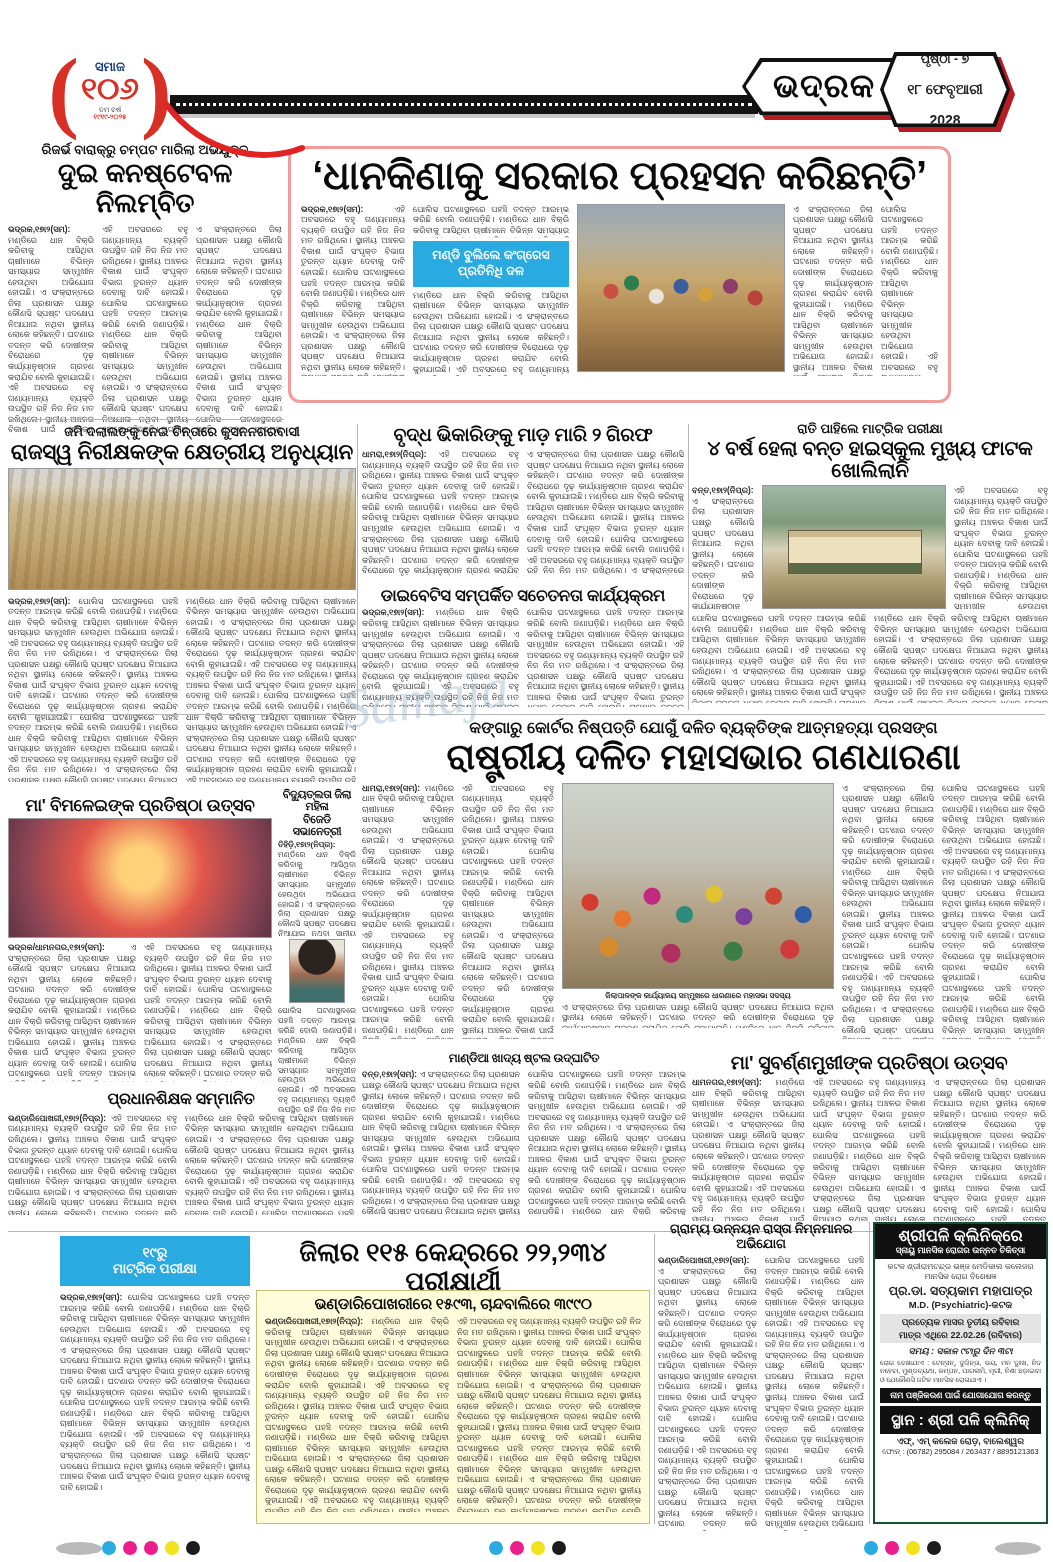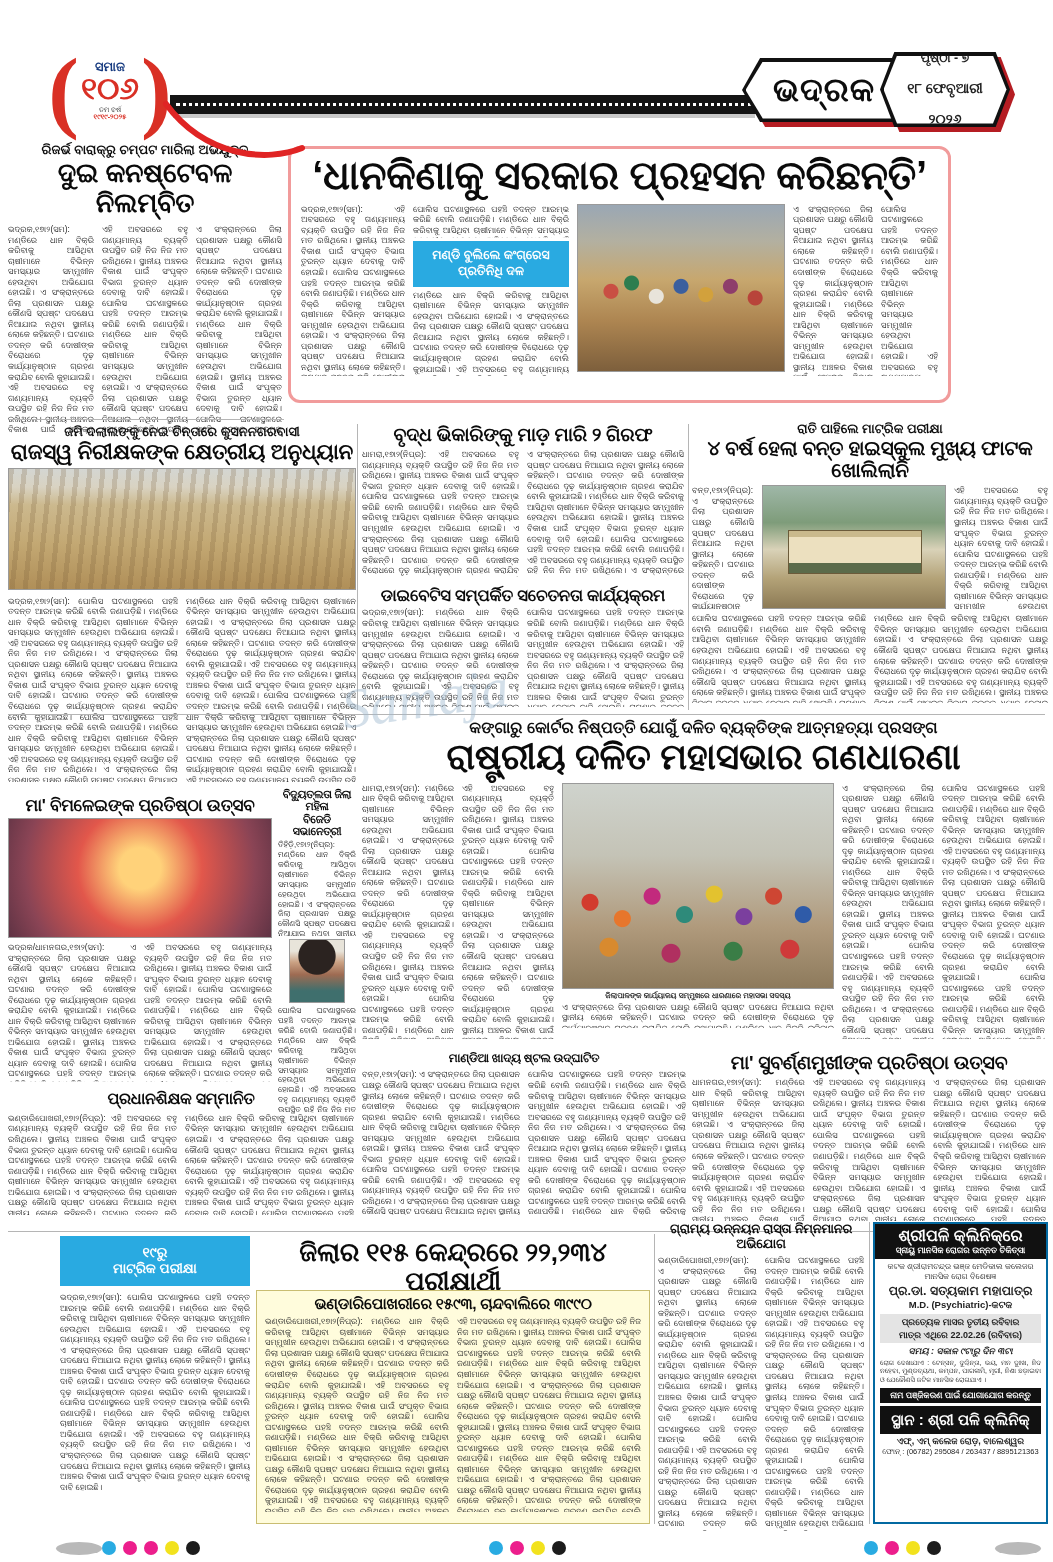--- a/index.html
+++ b/index.html
@@ -11,36 +11,36 @@
   .brk{font-size:92px;line-height:88px;color:#d93025;font-weight:bold;font-family:"Liberation Serif",serif;}
   .logo-stack{display:flex;flex-direction:column;align-items:center;line-height:1.05;}
   .logo-brand{font-size:13px;font-weight:bold;color:#15397f;}
   .logo-num{font-size:31px;font-weight:800;color:#d93025;}
   .logo-suffix{font-size:7px;color:#333;}
   .logo-years{font-size:7px;color:#d93025;font-weight:bold;}
   .topbar{left:170px;top:95px;width:588px;height:19px;background:#141414;box-shadow:0 7px 0 -3px #c9c9c9;}
   .topbar:after{content:"";position:absolute;left:6px;right:6px;top:8px;border-top:3px dotted #fff;}
   .shape-wrap{pointer-events:none;}
   .shape{position:absolute;inset:0;}
-  .banner-wrap{left:742px;top:58px;width:164px;height:64px;}
+  .banner-wrap{left:742px;top:58px;width:164px;height:57px;}
   .clip-banner{clip-path:polygon(11% 0,100% 0,100% 100%,11% 100%,0 50%);}
   .capsule-wrap{left:880px;top:52px;width:130px;height:75px;}
   .clip-capsule{clip-path:polygon(0 50%,11% 0,89% 0,100% 50%,89% 100%,11% 100%);}
   .lay-red{background:#b51d23;transform:translate(5px,5px);}
   .lay-black{background:#111;}
   .lay-white{background:#fff;inset:3.5px;display:flex;flex-direction:column;align-items:center;justify-content:center;}
   .edition-text{font-size:33px;font-weight:800;color:#0c0c0c;letter-spacing:1px;}
   .cap-l1{font-size:12.5px;font-weight:bold;}
   .cap-l2{font-size:14px;font-weight:bold;margin-top:14px;}
   
   .kicker{font-size:13px;font-weight:bold;text-align:center;color:#0d0d0d;line-height:1.2;}
   .hl{font-weight:800;text-align:center;color:#0a0a0a;line-height:1.12;letter-spacing:-.3px;}
   .cols{display:flex;gap:8px;overflow:hidden;}
   .col{flex:1;margin:0;font-size:8.3px;line-height:1.27;text-align:justify;color:#262626;overflow:hidden;word-break:break-word;}
-  .dl{font-weight:normal;}
+  .dl{font-weight:bold;}
   .vr{width:1px;background:#b5b5b5;}
   .hr{height:1px;background:#b5b5b5;}
   
   .pinkbox{border:3px solid #f19b9b;border-radius:12px;background:#fff;padding:4px 10px 8px;box-sizing:border-box;}
   .bluebox{background:#29aae1;color:#fff;font-weight:bold;text-align:center;display:flex;flex-direction:column;
            align-items:center;justify-content:center;line-height:1.25;}
   .yellowbox{background:#fffcdc;border:1.5px solid #c9bd72;box-sizing:border-box;padding:4px 8px;}
   
   .photo{position:relative;overflow:hidden;border:1px solid #9a9a9a;box-sizing:border-box;}
   .ph-mandi{background:
@@ -77,21 +77,21 @@
     linear-gradient(180deg,#d9c9a9,#8a6a52);}
   .ph-portrait{background:
     radial-gradient(circle at 50% 26%, #2b2320 0 34%, transparent 36%),
     linear-gradient(180deg,#e8e4da 0%,#e8e4da 18%,#caa183 36%,#9e6b52 56%,#3f6f6d 82%,#3f6f6d 100%);}
   .caption{font-size:7.5px;font-weight:bold;color:#1c1c1c;text-align:center;line-height:1.2;margin-top:2px;}
   
   .watermark{left:285px;top:598px;width:280px;height:200px;display:flex;align-items:center;justify-content:center;
      transform:rotate(-8deg);pointer-events:none;z-index:5;}
   .watermark span{font-family:"Liberation Serif",serif;font-style:italic;font-size:56px;color:#9fb9cf;opacity:.45;}
   
-  .ad{border:2px solid #0369a1;background:#fff;box-sizing:border-box;display:flex;flex-direction:column;}
+  .ad{border:2px solid #14532d;background:#fff;box-sizing:border-box;display:flex;flex-direction:column;}
   .ad-head{background:#111;color:#fff;text-align:center;padding:3px 2px;}
   .ad-title{font-size:16px;font-weight:800;line-height:1.1;}
   .ad-sub{font-size:8.5px;font-weight:bold;}
   .ad-body{padding:3px 5px;text-align:center;}
   .ad-intro{font-size:8px;line-height:1.3;}
   .ad-doc{font-size:12.5px;font-weight:800;margin-top:2px;}
   .ad-deg{font-size:9.5px;font-weight:bold;}
   .ad-sched{background:#e4e4e4;font-size:9px;font-weight:bold;margin:3px 0;padding:2px;line-height:1.35;}
   .ad-time{font-size:9px;font-weight:bold;font-style:italic;}
   .ad-dis{font-size:6.8px;text-align:justify;line-height:1.3;margin-top:2px;}
@@ -132,21 +132,21 @@
       <span class="edition-text">ଭଦ୍ରକ</span>
     </div>
   </div>
 
   <div class="abs capsule-wrap shape-wrap">
     <div class="shape clip-capsule lay-red"></div>
     <div class="shape clip-capsule lay-black"></div>
     <div class="shape clip-capsule lay-white">
       <span class="cap-l1">ପୃଷ୍ଠା - ୭</span>
       <span class="cap-l2">୧୮ ଫେବୃଆରୀ</span>
-      <span class="cap-l2">୨୦୨୬</span>
+      <span class="cap-l2">2028</span>
     </div>
   </div>
 
   <section class="abs" style="left:8px;top:142px;width:274px;">
     <div class="kicker">ରିଜର୍ଭ ବାରାକ୍‌ରୁ ଚମ୍ପଟ ମାରିଲା ଅଭିଯୁକ୍ତ</div>
     <div class="hl" style="font-size:27px">ଦୁଇ କନଷ୍ଟେବଳ ନିଲମ୍ବିତ</div>
     <div class="cols" style="height:210px;margin-top:6px">
       <p class="col"><span class="dl">ଭଦ୍ରକ,୧୭ା୨(ସମ):</span> <span>ମଣ୍ଡିରେ ଧାନ ବିକ୍ରି କରିବାକୁ ଆସିଥିବା ଚାଷୀମାନେ ବିଭିନ୍ନ ସମସ୍ୟାର ସମ୍ମୁଖୀନ ହେଉଥିବା ଅଭିଯୋଗ ହୋଇଛି। ଏ ସଂକ୍ରାନ୍ତରେ ଜିଲା ପ୍ରଶାସନ ପକ୍ଷରୁ କୌଣସି ସ୍ପଷ୍ଟ ପଦକ୍ଷେପ ନିଆଯାଇ ନଥିବା ସ୍ଥାନୀୟ ଲୋକେ କହିଛନ୍ତି। ଘଟଣାର ତଦନ୍ତ କରି ଦୋଷୀଙ୍କ ବିରୋଧରେ ଦୃଢ଼ କାର୍ଯ୍ୟାନୁଷ୍ଠାନ ଗ୍ରହଣ କରାଯିବ ବୋଲି କୁହାଯାଇଛି। ଏହି ଅବସରରେ ବହୁ ଗଣ୍ୟମାନ୍ୟ ବ୍ୟକ୍ତି ଉପସ୍ଥିତ ରହି ନିଜ ନିଜ ମତ ରଖିଥିଲେ। ସ୍ଥାନୀୟ ଅଞ୍ଚଳର ବିକାଶ ପାଇଁ ସଂପୃକ୍ତ ବିଭାଗ ତୁରନ୍ତ ଧ୍ୟାନ ଦେବାକୁ ଦାବି ହୋଇଛି। ପୋଲିସ ଘଟଣାସ୍ଥଳରେ ପହଞ୍ଚି ତଦନ୍ତ ଆରମ୍ଭ କରିଛି ବୋଲି ଜଣାପଡ଼ିଛି। ମଣ୍ଡିରେ ଧାନ ବିକ୍ରି କରିବାକୁ ଆସିଥିବା ଚାଷୀମାନେ ବିଭିନ୍ନ ସମସ୍ୟାର ସମ୍ମୁଖୀନ ହେଉଥିବା ଅଭିଯୋଗ ହୋଇଛି। ଏ ସଂକ୍ରାନ୍ତରେ ଜିଲା ପ୍ରଶାସନ ପକ୍ଷରୁ କୌଣସି ସ୍ପଷ୍ଟ ପଦକ୍ଷେପ ନିଆଯାଇ ନଥିବା ସ୍ଥାନୀୟ ଲୋକେ କହିଛନ୍ତି। ଘଟଣାର ତଦନ୍ତ କରି ଦୋଷୀଙ୍କ ବିରୋଧରେ ଦୃଢ଼ କାର୍ଯ୍ୟାନୁଷ୍ଠାନ ଗ୍ରହଣ କରାଯିବ ବୋଲି କୁହାଯାଇଛି। ଏହି ଅବସରରେ ବହୁ ଗଣ୍ୟମାନ୍ୟ ବ୍ୟକ୍ତି ଉପସ୍ଥିତ ରହି ନିଜ ନିଜ ମତ ରଖିଥିଲେ। ସ୍ଥାନୀୟ ଅଞ୍ଚଳର ବିକାଶ ପାଇଁ ସଂପୃକ୍ତ ବିଭାଗ ତୁରନ୍ତ ଧ୍ୟାନ ଦେବାକୁ ଦାବି ହୋଇଛି।</span></p>
       <p class="col">ଏହି ଅବସରରେ ବହୁ ଗଣ୍ୟମାନ୍ୟ ବ୍ୟକ୍ତି ଉପସ୍ଥିତ ରହି ନିଜ ନିଜ ମତ ରଖିଥିଲେ। ସ୍ଥାନୀୟ ଅଞ୍ଚଳର ବିକାଶ ପାଇଁ ସଂପୃକ୍ତ ବିଭାଗ ତୁରନ୍ତ ଧ୍ୟାନ ଦେବାକୁ ଦାବି ହୋଇଛି। ପୋଲିସ ଘଟଣାସ୍ଥଳରେ ପହଞ୍ଚି ତଦନ୍ତ ଆରମ୍ଭ କରିଛି ବୋଲି ଜଣାପଡ଼ିଛି। ମଣ୍ଡିରେ ଧାନ ବିକ୍ରି କରିବାକୁ ଆସିଥିବା ଚାଷୀମାନେ ବିଭିନ୍ନ ସମସ୍ୟାର ସମ୍ମୁଖୀନ ହେଉଥିବା ଅଭିଯୋଗ ହୋଇଛି। ଏ ସଂକ୍ରାନ୍ତରେ ଜିଲା ପ୍ରଶାସନ ପକ୍ଷରୁ କୌଣସି ସ୍ପଷ୍ଟ ପଦକ୍ଷେପ ନିଆଯାଇ ନଥିବା ସ୍ଥାନୀୟ ଲୋକେ କହିଛନ୍ତି। ଘଟଣାର ତଦନ୍ତ କରି ଦୋଷୀଙ୍କ ବିରୋଧରେ ଦୃଢ଼ କାର୍ଯ୍ୟାନୁଷ୍ଠାନ ଗ୍ରହଣ କରାଯିବ ବୋଲି କୁହାଯାଇଛି। ସ୍ଥାନୀୟ ଅଞ୍ଚଳର ବିକାଶ ପାଇଁ ସଂପୃକ୍ତ ବିଭାଗ ତୁରନ୍ତ ଧ୍ୟାନ ଦେବାକୁ ଦାବି ହୋଇଛି। ପୋଲିସ ଘଟଣାସ୍ଥଳରେ ପହଞ୍ଚି ତଦନ୍ତ ଆରମ୍ଭ କରିଛି ବୋଲି ଜଣାପଡ଼ିଛି। ମଣ୍ଡିରେ ଧାନ ବିକ୍ରି କରିବାକୁ ଆସିଥିବା ଚାଷୀମାନେ ବିଭିନ୍ନ ସମସ୍ୟାର ସମ୍ମୁଖୀନ ହେଉଥିବା ଅଭିଯୋଗ ହୋଇଛି। ଏ ସଂକ୍ରାନ୍ତରେ ଜିଲା ପ୍ରଶାସନ ପକ୍ଷରୁ କୌଣସି ସ୍ପଷ୍ଟ ପଦକ୍ଷେପ ନିଆଯାଇ ନଥିବା ସ୍ଥାନୀୟ ଲୋକେ କହିଛନ୍ତି। ଘଟଣାର ତଦନ୍ତ କରି ଦୋଷୀଙ୍କ ବିରୋଧରେ ଦୃଢ଼ କାର୍ଯ୍ୟାନୁଷ୍ଠାନ ଗ୍ରହଣ କରାଯିବ ବୋଲି କୁହାଯାଇଛି।</p>
       <p class="col">ଏ ସଂକ୍ରାନ୍ତରେ ଜିଲା ପ୍ରଶାସନ ପକ୍ଷରୁ କୌଣସି ସ୍ପଷ୍ଟ ପଦକ୍ଷେପ ନିଆଯାଇ ନଥିବା ସ୍ଥାନୀୟ ଲୋକେ କହିଛନ୍ତି। ଘଟଣାର ତଦନ୍ତ କରି ଦୋଷୀଙ୍କ ବିରୋଧରେ ଦୃଢ଼ କାର୍ଯ୍ୟାନୁଷ୍ଠାନ ଗ୍ରହଣ କରାଯିବ ବୋଲି କୁହାଯାଇଛି। ମଣ୍ଡିରେ ଧାନ ବିକ୍ରି କରିବାକୁ ଆସିଥିବା ଚାଷୀମାନେ ବିଭିନ୍ନ ସମସ୍ୟାର ସମ୍ମୁଖୀନ ହେଉଥିବା ଅଭିଯୋଗ ହୋଇଛି। ସ୍ଥାନୀୟ ଅଞ୍ଚଳର ବିକାଶ ପାଇଁ ସଂପୃକ୍ତ ବିଭାଗ ତୁରନ୍ତ ଧ୍ୟାନ ଦେବାକୁ ଦାବି ହୋଇଛି। ପୋଲିସ ଘଟଣାସ୍ଥଳରେ ପହଞ୍ଚି ତଦନ୍ତ ଆରମ୍ଭ କରିଛି ବୋଲି ଜଣାପଡ଼ିଛି। ଏହି ଅବସରରେ ବହୁ ଗଣ୍ୟମାନ୍ୟ ବ୍ୟକ୍ତି ଉପସ୍ଥିତ ରହି ନିଜ ନିଜ ମତ ରଖିଥିଲେ। ଏ ସଂକ୍ରାନ୍ତରେ ଜିଲା ପ୍ରଶାସନ ପକ୍ଷରୁ କୌଣସି ସ୍ପଷ୍ଟ ପଦକ୍ଷେପ ନିଆଯାଇ ନଥିବା ସ୍ଥାନୀୟ ଲୋକେ କହିଛନ୍ତି। ଘଟଣାର ତଦନ୍ତ କରି ଦୋଷୀଙ୍କ ବିରୋଧରେ ଦୃଢ଼ କାର୍ଯ୍ୟାନୁଷ୍ଠାନ ଗ୍ରହଣ କରାଯିବ ବୋଲି କୁହାଯାଇଛି। ମଣ୍ଡିରେ ଧାନ ବିକ୍ରି କରିବାକୁ ଆସିଥିବା ଚାଷୀମାନେ ବିଭିନ୍ନ ସମସ୍ୟାର ସମ୍ମୁଖୀନ ହେଉଥିବା ଅଭିଯୋଗ ହୋଇଛି। ସ୍ଥାନୀୟ ଅଞ୍ଚଳର ବିକାଶ ପାଇଁ ସଂପୃକ୍ତ ବିଭାଗ ତୁରନ୍ତ ଧ୍ୟାନ ଦେବାକୁ ଦାବି ହୋଇଛି।</p>

